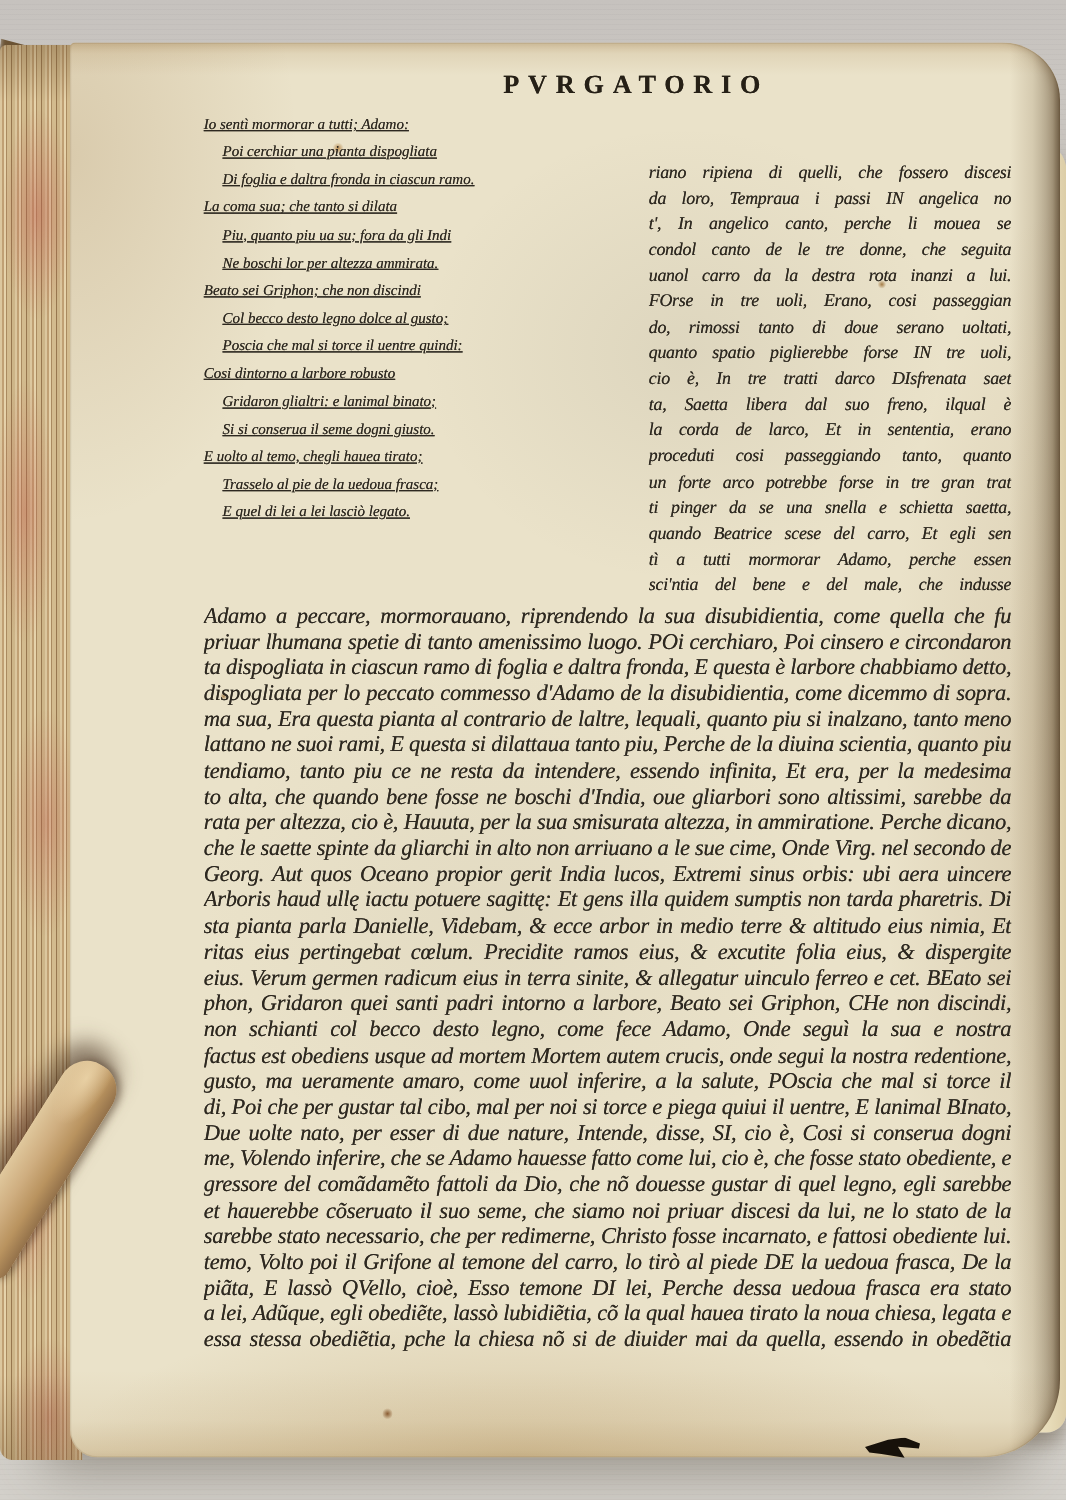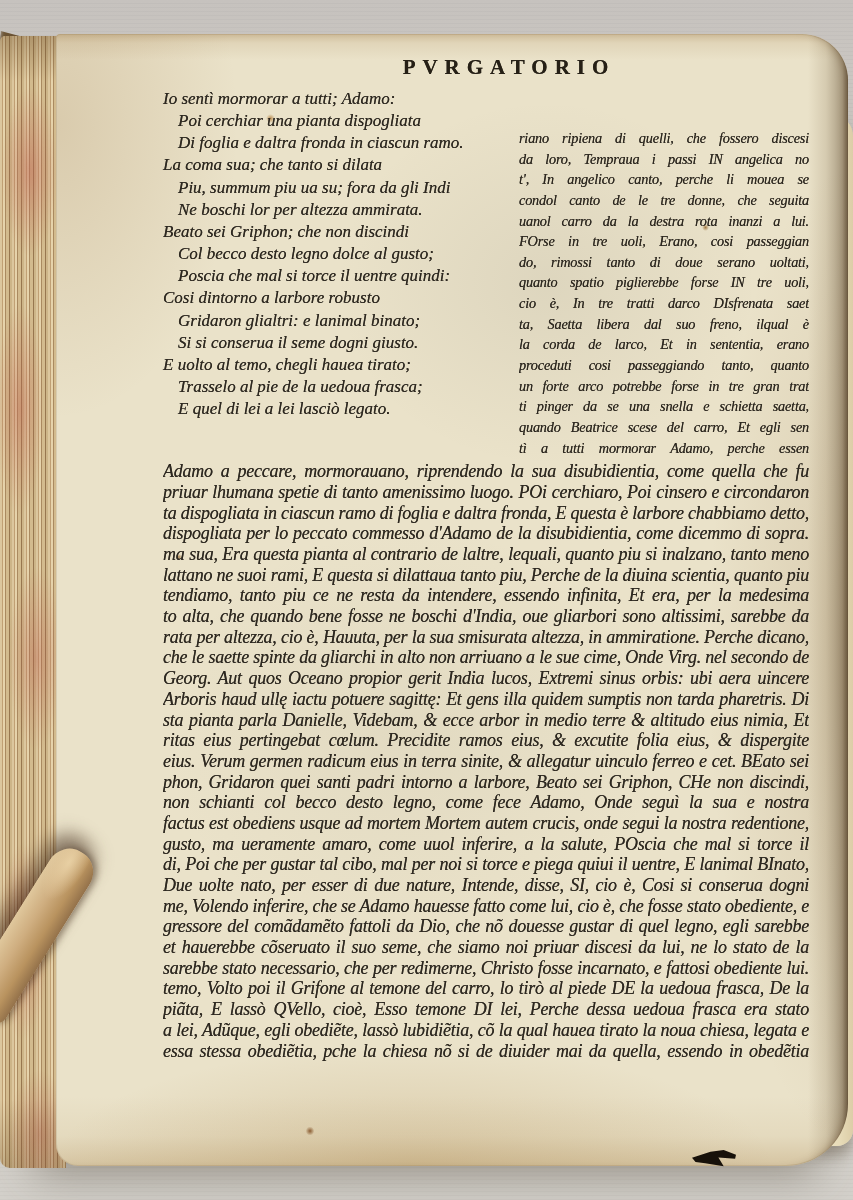--- a/index.html
+++ b/index.html
@@ -77,21 +77,21 @@
     clip-path:polygon(0 45%,42% 10%,72% 0,100% 28%,98% 52%,60% 44%,72% 95%,30% 78%,8% 70%);}
 
   
   .text-block{position:absolute;left:107px;top:21px;width:646px;color:#2d2820;
     text-shadow:0 0 .5px rgba(45,40,32,.85);}
   .running-head{height:30px;text-align:center;padding-left:46px;
     font-size:21px;letter-spacing:7px;font-weight:700;font-style:normal;color:#262016;}
   .cols{display:flex;margin-top:3px;}
   .verse-col{width:356px;}
   .comm-col{width:290px;margin-top:40px;}
-  .vline{font-size:17px;line-height:22.15px;font-style:italic;white-space:nowrap;}
+  .vline{font-size:12px;line-height:22.15px;font-style:italic;white-space:nowrap;text-decoration:underline;}
   .vline.ind{padding-left:15px;}
   .cline{font-size:14.3px;line-height:20.65px;height:20.65px;overflow:hidden;
     font-style:italic;text-align:justify;text-align-last:justify;letter-spacing:-.2px;}
   .body-comm{margin-top:3px;}
   .bline{font-size:18px;line-height:20.7px;height:20.7px;overflow:hidden;
     font-style:italic;text-align:justify;text-align-last:justify;letter-spacing:-.25px;}
 </style>
 </head>
 <body>
 
@@ -109,21 +109,21 @@
     <div class="gutter"></div>
 
     <div class="text-block">
       <div class="running-head">PVRGATORIO</div>
       <div class="cols">
         <div class="verse-col">
             <div class="vline">Io sentì mormorar a tutti; Adamo:</div>
             <div class="vline ind">Poi cerchiar una pianta dispogliata</div>
             <div class="vline ind">Di foglia e daltra fronda in ciascun ramo.</div>
             <div class="vline">La coma sua; che tanto si dilata</div>
-            <div class="vline ind">Piu, summum piu ua su; fora da gli Indi</div>
+            <div class="vline ind">Piu, quanto piu ua su; fora da gli Indi</div>
             <div class="vline ind">Ne boschi lor per altezza ammirata.</div>
             <div class="vline">Beato sei Griphon; che non discindi</div>
             <div class="vline ind">Col becco desto legno dolce al gusto;</div>
             <div class="vline ind">Poscia che mal si torce il uentre quindi:</div>
             <div class="vline">Cosi dintorno a larbore robusto</div>
             <div class="vline ind">Gridaron glialtri: e lanimal binato;</div>
             <div class="vline ind">Si si conserua il seme dogni giusto.</div>
             <div class="vline">E uolto al temo, chegli hauea tirato;</div>
             <div class="vline ind">Trasselo al pie de la uedoua frasca;</div>
             <div class="vline ind">E quel di lei a lei lasciò legato.</div>
@@ -138,20 +138,21 @@
             <div class="cline">do, rimossi tanto di doue serano uoltati,</div>
             <div class="cline">quanto spatio piglierebbe forse IN tre uoli,</div>
             <div class="cline">cio è, In tre tratti darco DIsfrenata saet</div>
             <div class="cline">ta, Saetta libera dal suo freno, ilqual è</div>
             <div class="cline">la corda de larco, Et in sententia, erano</div>
             <div class="cline">proceduti cosi passeggiando tanto, quanto</div>
             <div class="cline">un forte arco potrebbe forse in tre gran trat</div>
             <div class="cline">ti pinger da se una snella e schietta saetta,</div>
             <div class="cline">quando Beatrice scese del carro, Et egli sen</div>
             <div class="cline">tì a tutti mormorar Adamo, perche essen</div>
+            <div class="cline">sci'ntia del bene e del male, che indusse</div>
           </div>
       </div>
       <div class="body-comm">
           <div class="bline">Adamo a peccare, mormorauano, riprendendo la sua disubidientia, come quella che fu cagione di</div>
           <div class="bline">priuar lhumana spetie di tanto amenissimo luogo. POi cerchiaro, Poi cinsero e circondaron una pian</div>
           <div class="bline">ta dispogliata in ciascun ramo di foglia e daltra fronda, E questa è larbore chabbiamo detto, Et era</div>
           <div class="bline">dispogliata per lo peccato commesso d'Adamo de la disubidientia, come dicemmo di sopra. LA co</div>
           <div class="bline">ma sua, Era questa pianta al contrario de laltre, lequali, quanto piu si inalzano, tanto meno si dis</div>
           <div class="bline">lattano ne suoi rami, E questa si dilattaua tanto piu, Perche de la diuina scientia, quanto piu ne in</div>
           <div class="bline">tendiamo, tanto piu ce ne resta da intendere, essendo infinita, Et era, per la medesima ragione tan</div>

